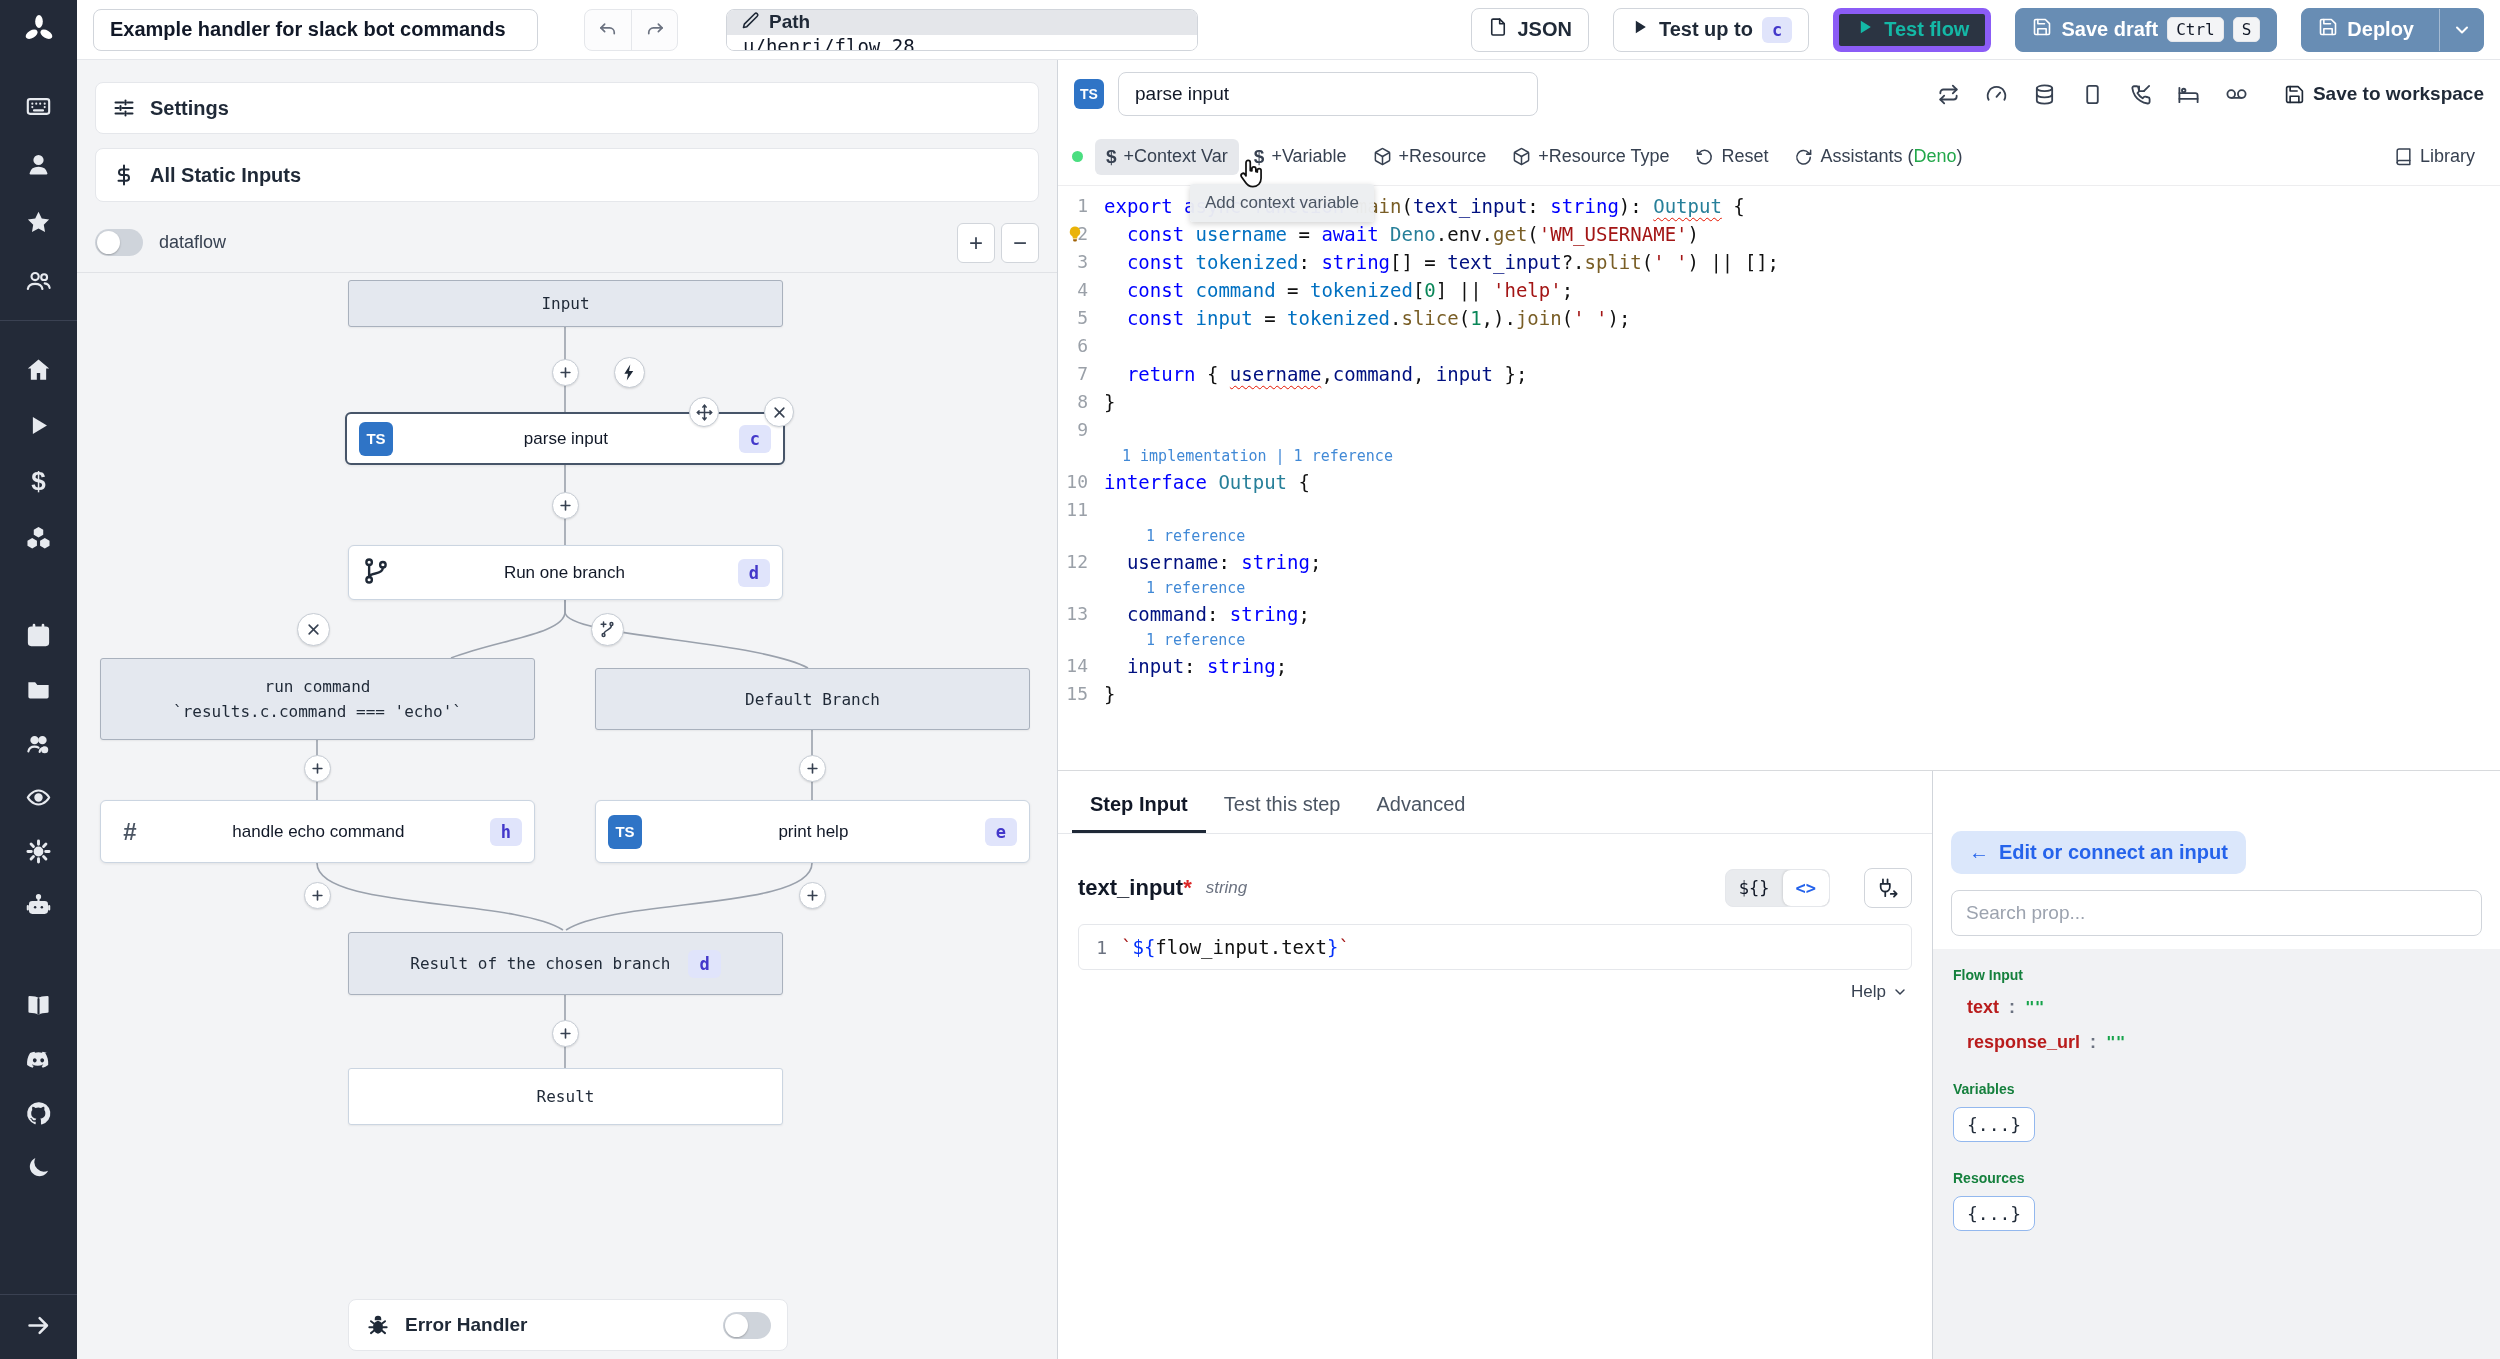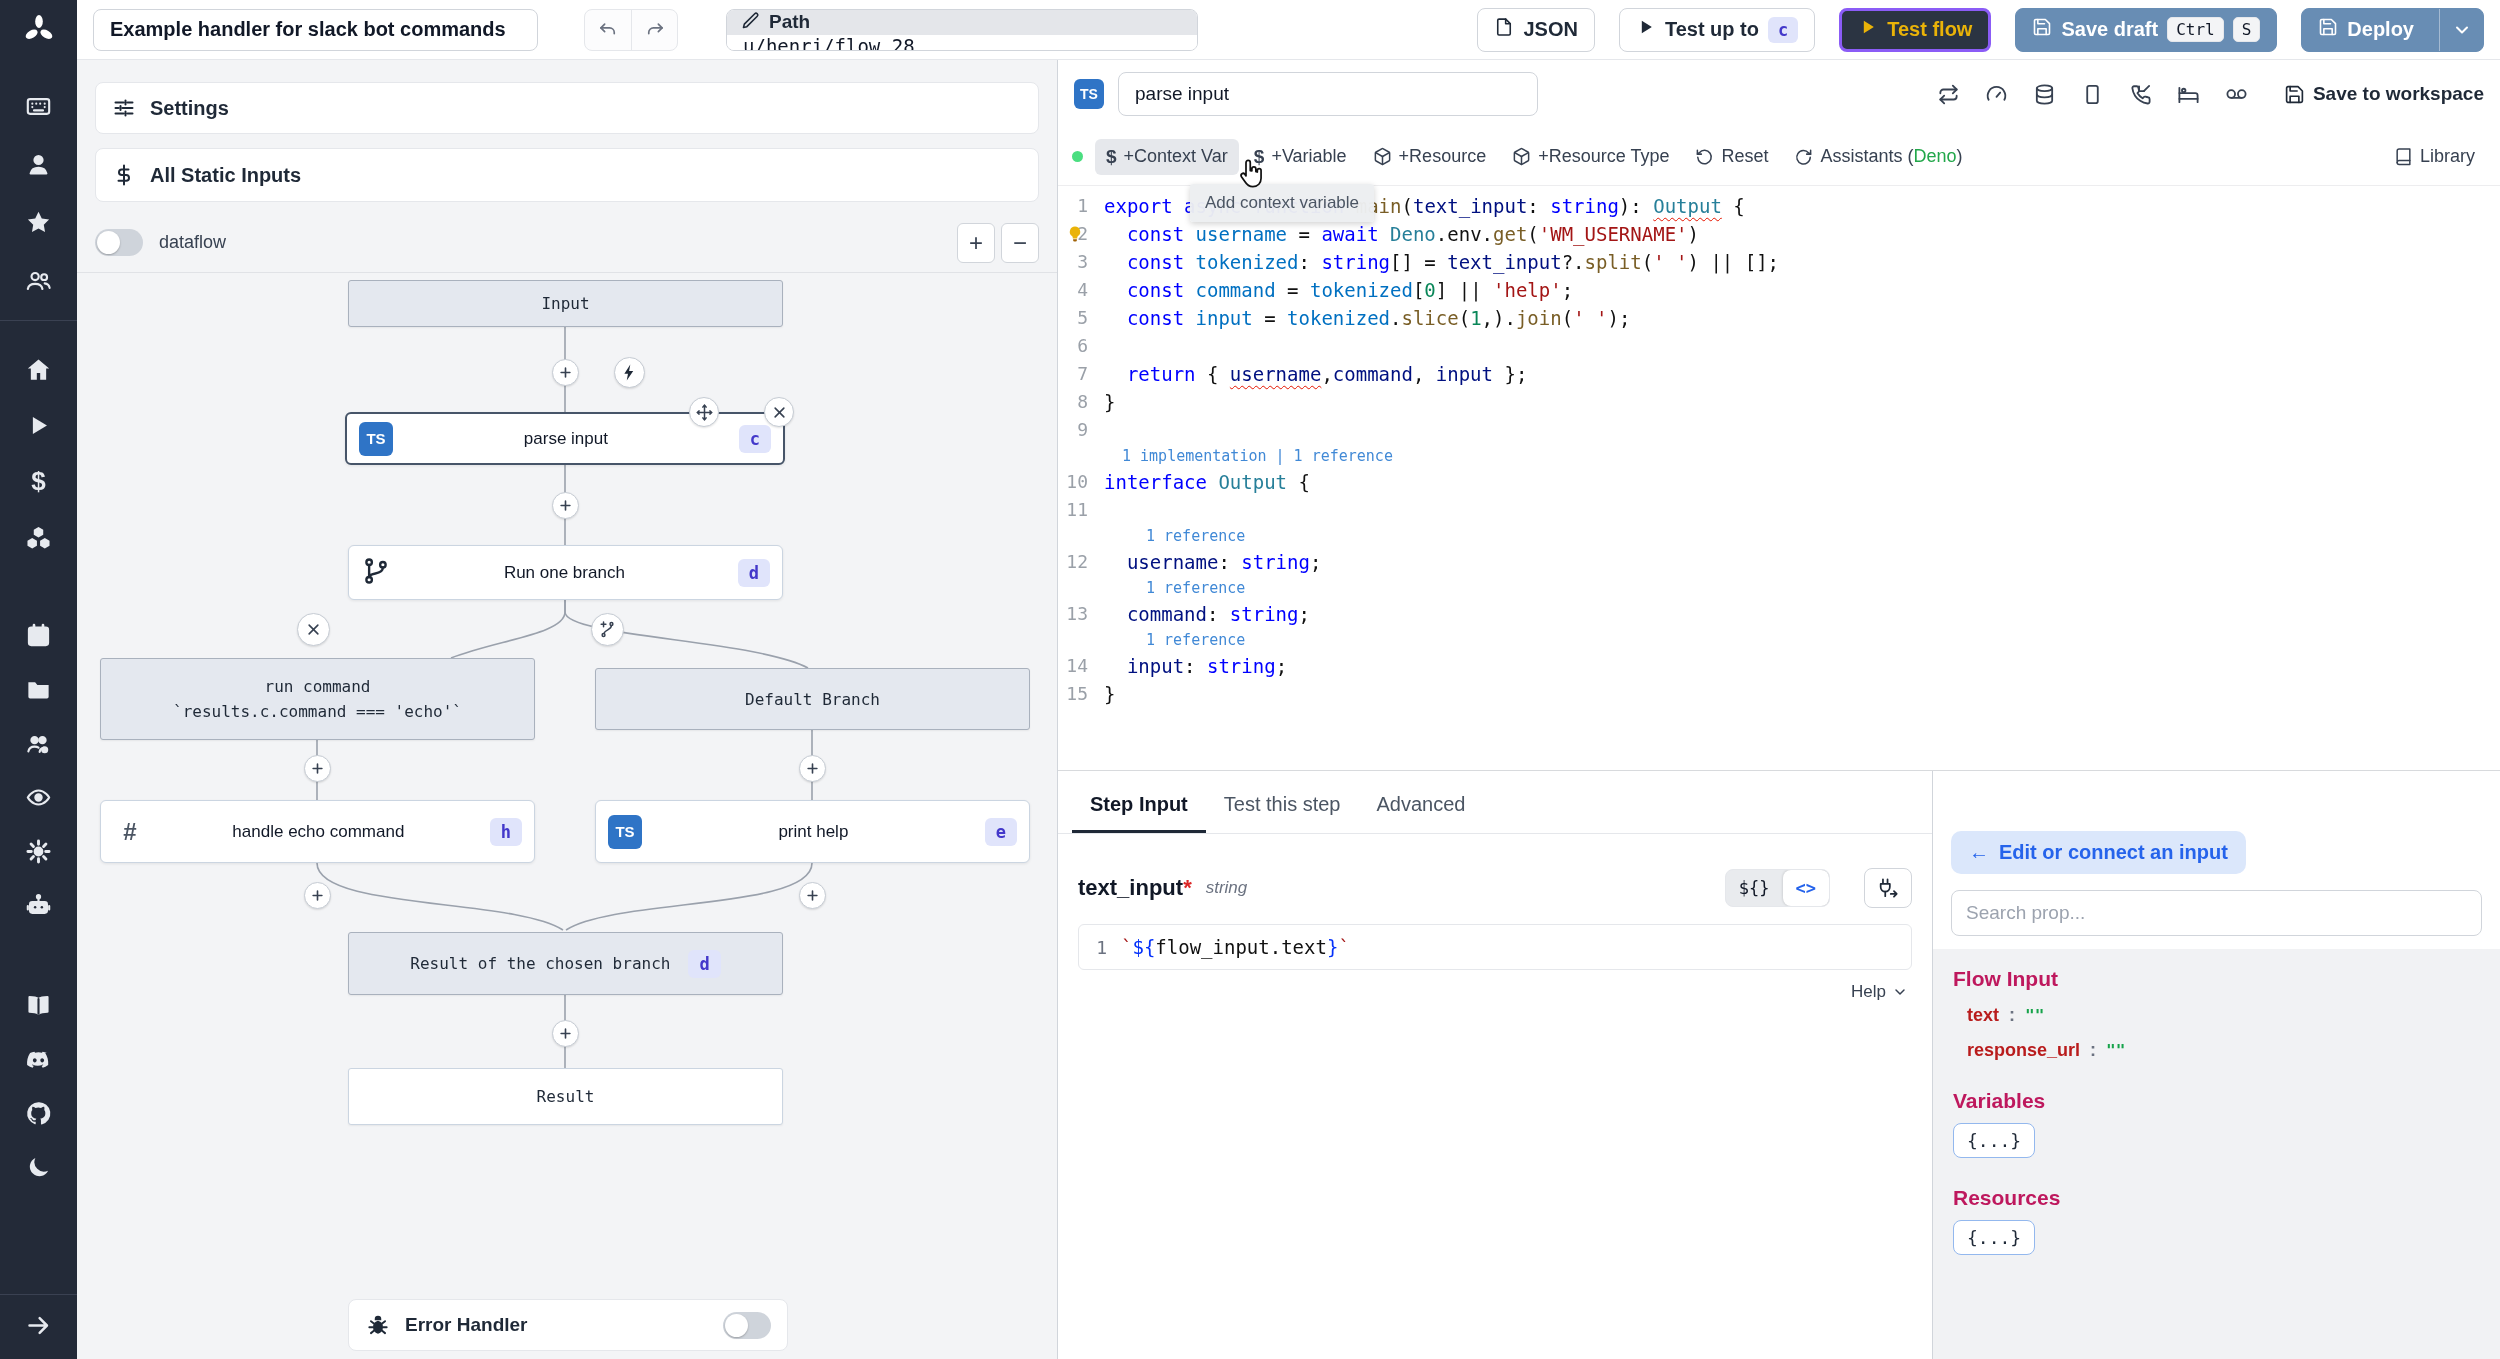--- a/index.html
+++ b/index.html
@@ -29,21 +29,21 @@
   #title-input { width:445px; height:42px; border:1px solid #d1d5db; border-radius:8px; padding:0 16px; font-size:20px; font-weight:600; color:#111827; font-family:"Liberation Sans",sans-serif; }
   #undo-redo { display:flex; margin-left:46px; border:1px solid #e5e7eb; border-radius:8px; overflow:hidden; background:#fcfcfd; }
   #undo-redo .ur-btn { width:46px; height:40px; display:flex; align-items:center; justify-content:center; color:#6b7280; cursor:pointer; }
   #undo-redo .ur-btn + .ur-btn { border-left:1px solid #e5e7eb; }
   #path-group { display:flex; margin-left:48px; height:42px; border:1px solid #d1d5db; border-radius:8px; overflow:hidden;flex-direction:column; }
   #path-label-seg { background:#e4e6ea; display:flex; align-items:center; gap:8px; padding:0 14px; font-size:19px; font-weight:600; color:#1f2937; cursor:pointer; }
   #path-input { width:470px; border:none; outline:none; padding:0 16px; font-size:19px; color:#111827; font-family:"DejaVu Sans Mono",monospace; }
   #topbar-spacer { flex:1; }
   .tb-btn { display:flex; align-items:center; gap:9px; height:44px; padding:0 16px; border-radius:8px; font-size:20px; font-weight:600; cursor:pointer; white-space:nowrap; }
   .tb-white { background:#fff; border:1px solid #d1d5db; color:#1f2937; }
-  .tb-dark { background:#2b3442; color:#eab308; border:3px solid #8b5cf6; }
+  .tb-dark { background:#2b3442; color:#14b8a6; border:6px solid #8b5cf6; }
   .tb-blue { background:#688db4; color:#fff; border:1px solid #688db4; }
   .tb-gap { margin-left:24px; }
   .badge-letter { background:#e0e4fb; color:#4338ca; font-family:"DejaVu Sans Mono",monospace; font-size:17px; padding:3px 10px; border-radius:6px; font-weight:700; }
   .kbd { background:#f3f4f6; color:#111827; font-family:"DejaVu Sans Mono",monospace; font-size:16px; padding:2px 8px; border-radius:5px; border:1px solid #e5e7eb; font-weight:400; }
   #deploy-btn { padding:0; }
   #deploy-main { display:flex; align-items:center; gap:9px; padding:0 16px; height:100%; }
   #deploy-caret { width:44px; height:100%; display:flex; align-items:center; justify-content:center; border-left:1px solid rgba(255,255,255,.4); }
   .icon16 svg { width:20px; height:20px; }
 
   
@@ -139,21 +139,21 @@
   #ti-code { font-size:19px; white-space:pre; }
   #help-row { display:flex; justify-content:flex-end; align-items:center; gap:6px; margin:12px 24px 0; }
   #help-link { font-size:17px; color:#374151; cursor:pointer; }
   #help-row svg { width:16px; height:16px; color:#374151; cursor:pointer; }
 
   #right-sidebar { flex:1; height:100%; border-left:1px solid #d1d5db; position:relative; }
   #connect-btn { display:inline-flex; align-items:center; gap:10px; margin:60px 0 0 18px; background:#dbe7fb; color:#2563eb; font-size:20px; font-weight:700; padding:10px 18px; border-radius:10px; cursor:pointer; }
   #prop-search { display:block; width:calc(100% - 36px); margin:16px 18px 0; height:46px; border:1px solid #d1d5db; border-radius:8px; padding:0 14px; font-size:19px; color:#111827; font-family:"Liberation Sans",sans-serif; }
   #prop-search::placeholder { color:#9ca3af; }
   #prop-section { position:absolute; left:0; right:0; top:178px; bottom:0; background:#f1f2f4; padding:18px 20px; }
-  .sect-title { font-size:21px; font-weight:700; color:#be185d; }
+  .sect-title { font-size:14px; font-weight:700; color:#15803d; }
   .prop-row { display:flex; align-items:center; gap:10px; margin:14px 0 0 14px; font-size:18px; }
   .prop-name { color:#b91c1c; font-weight:700; cursor:pointer; }
   .prop-colon { color:#6b7280; font-weight:700; }
   .prop-val { color:#16a34a; font-family:"DejaVu Sans Mono",monospace; font-size:16px; font-weight:700; }
   .brace-btn { display:inline-block; margin-top:10px; background:#fff; border:1px solid #93b8ee; border-radius:8px; padding:6px 13px; font-family:"DejaVu Sans Mono",monospace; font-size:18px; color:#1f2937; cursor:pointer; }
   .mt26 { margin-top:28px; }
 </style>
 </head>
 <body>
 

